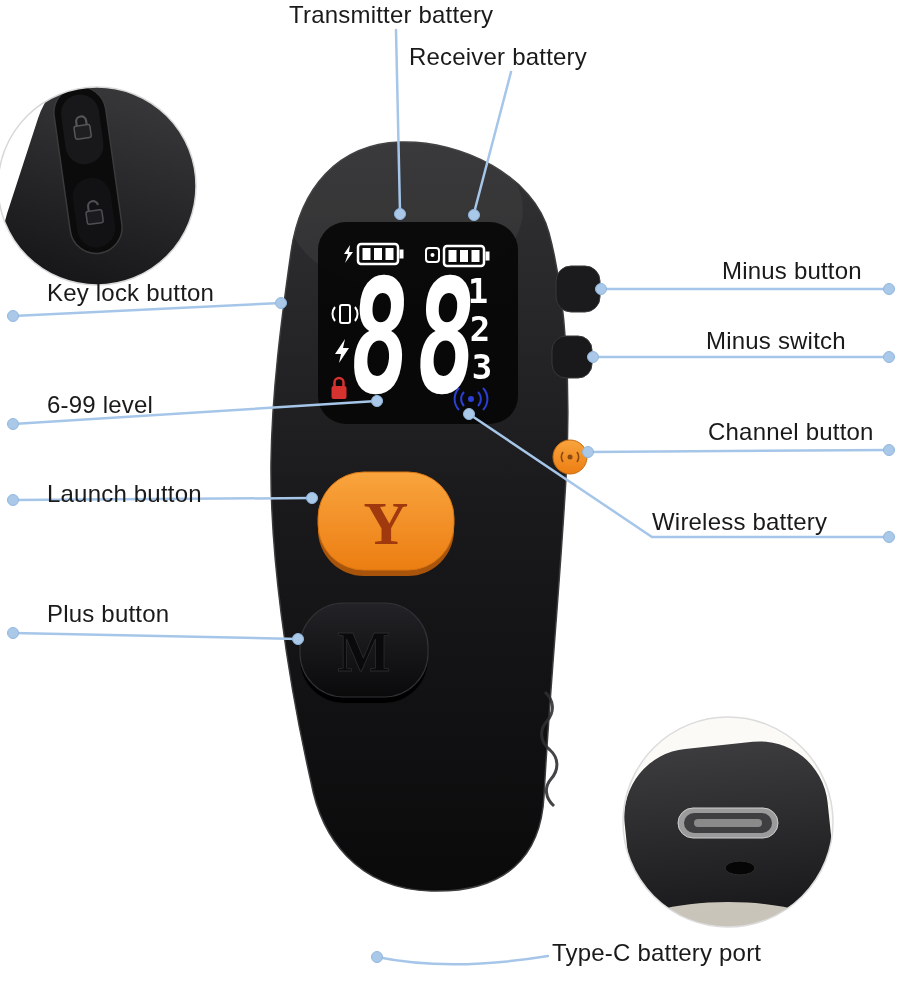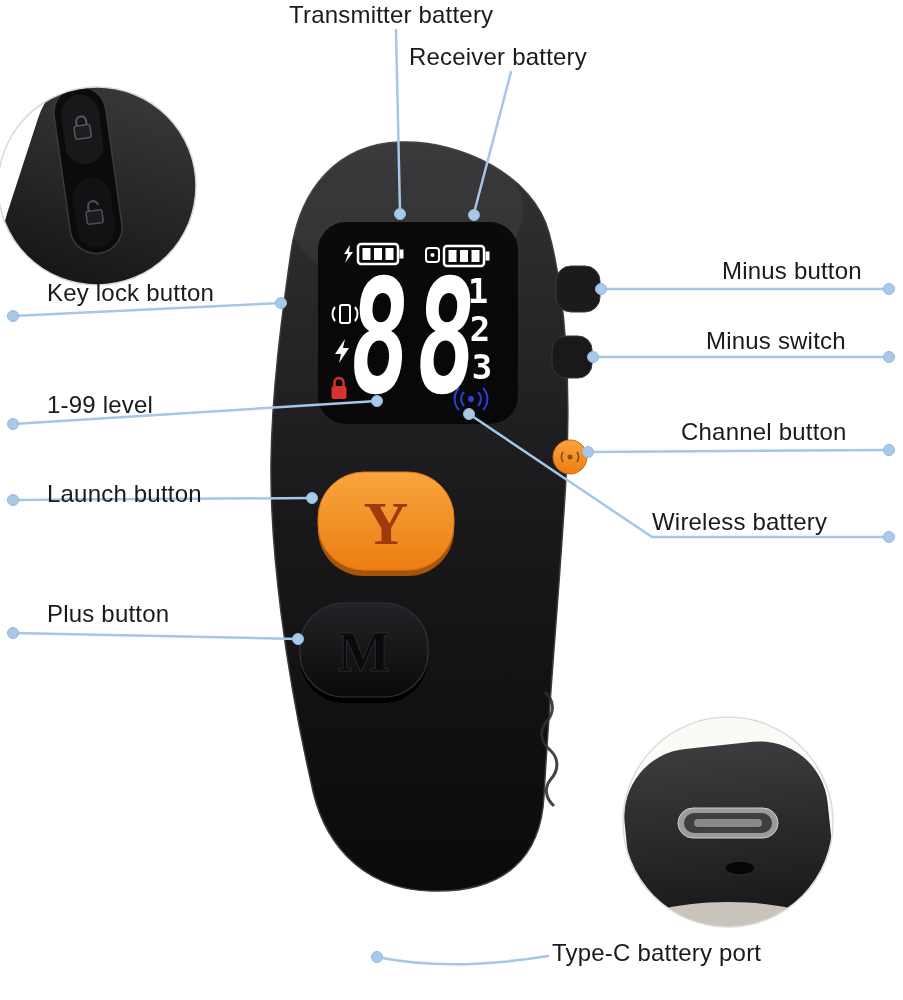--- a/index.html
+++ b/index.html
@@ -194,18 +194,18 @@
     <circle cx="298" cy="639" r="5.5"></circle>
     <circle cx="377" cy="957" r="5.5"></circle>
   </g>
 </svg>
 
 <div class="callout-label" style="left:289px;top:1px">Transmitter battery</div>
 <div class="callout-label" style="left:409px;top:43px">Receiver battery</div>
 <div class="callout-label" style="left:47px;top:279px">Key lock button</div>
 <div class="callout-label" style="left:722px;top:257px">Minus button</div>
 <div class="callout-label" style="left:706px;top:327px">Minus switch</div>
-<div class="callout-label" style="left:47px;top:391px">1-99 level</div>
-<div class="callout-label" style="left:681px;top:418px">Channel button</div>
+<div class="callout-label" style="left:47px;top:391px">6-99 level</div>
+<div class="callout-label" style="left:708px;top:418px">Channel button</div>
 <div class="callout-label" style="left:47px;top:480px">Launch button</div>
 <div class="callout-label" style="left:652px;top:508px">Wireless battery</div>
 <div class="callout-label" style="left:47px;top:600px">Plus button</div>
 <div class="callout-label" style="left:552px;top:939px">Type-C battery port</div>
 
 </body></html>

